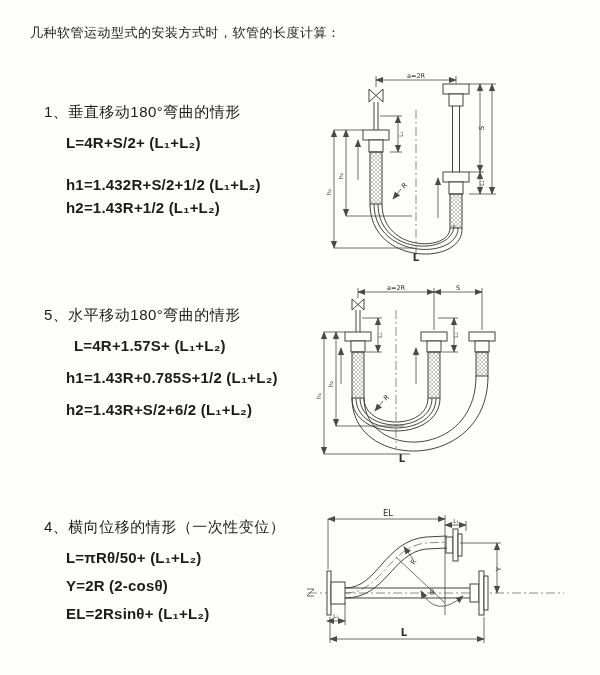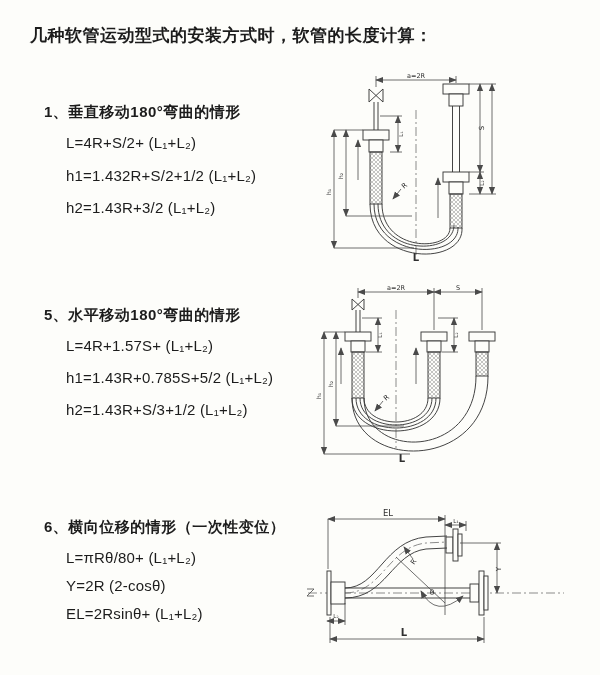--- a/index.html
+++ b/index.html
@@ -3,48 +3,48 @@
 <meta charset="utf-8">
 <style>
   html,body{margin:0;padding:0}
   body{
     width:600px;height:675px;position:relative;overflow:hidden;
     background:#fdfdfa;
     font-family:"Liberation Sans","DejaVu Sans",sans-serif;
     color:#1c1c1c;
   }
   .abs{position:absolute;white-space:nowrap}
-  .title{font-size:17px;font-weight:700;letter-spacing:.5px}
-  .heading{font-size:15px;font-weight:700;letter-spacing:.5px}
-  .formula{font-size:15px;font-weight:400;letter-spacing:.2px}
+  .title{font-size:13px;font-weight:400;letter-spacing:.5px}
+  .heading{font-size:15px;font-weight:400;letter-spacing:.5px}
+  .formula{font-size:15px;font-weight:700;letter-spacing:.2px}
   svg{position:absolute}
   svg text{font-family:"DejaVu Sans","Liberation Sans",sans-serif;fill:#2f2f2f}
   .dim{stroke:#4a4a4a;stroke-width:.8;fill:none}
   .pipe{stroke:#3a3a3a;stroke-width:.95;fill:none}
   .cl{stroke:#5a5a5a;stroke-width:.7;fill:none;stroke-dasharray:9 3 2 3}
   .fit{fill:#fdfdfa;stroke:#3a3a3a;stroke-width:.95}
   .braid{fill:url(#ht);stroke:#3a3a3a;stroke-width:.95}
 </style>
 </head>
 <body>
 
 <div class="abs title" style="left:30px;top:24px">几种软管运动型式的安装方式时，软管的长度计算：</div>
 
 <div class="abs heading" style="left:44px;top:103px">1、垂直移动180°弯曲的情形</div>
 <div class="abs formula" style="left:66px;top:134px">L=4R+S/2+ (L₁+L₂)</div>
-<div class="abs formula" style="left:66px;top:167px">h1=1.432R+S/2+1/2 (L₁+L₂)</div>
-<div class="abs formula" style="left:66px;top:199px">h2=1.43R+3/2 (L₁+L₂)</div>
+<div class="abs formula" style="left:66px;top:176px">h1=1.432R+S/2+1/2 (L₁+L₂)</div>
+<div class="abs formula" style="left:66px;top:199px">h2=1.43R+1/2 (L₁+L₂)</div>
 
 <div class="abs heading" style="left:44px;top:306px">5、水平移动180°弯曲的情形</div>
-<div class="abs formula" style="left:66px;top:337px">L=4R+1.57S+ (L₁+L₂)</div>
-<div class="abs formula" style="left:66px;top:369px">h1=1.43R+0.785S+5/2 (L₁+L₂)</div>
-<div class="abs formula" style="left:66px;top:401px">h2=1.43R+S/3+1/2 (L₁+L₂)</div>
-
-<div class="abs heading" style="left:44px;top:518px">6、横向位移的情形（一次性变位）</div>
-<div class="abs formula" style="left:66px;top:549px">L=πRθ/80+ (L₁+L₂)</div>
+<div class="abs formula" style="left:74px;top:337px">L=4R+1.57S+ (L₁+L₂)</div>
+<div class="abs formula" style="left:66px;top:369px">h1=1.43R+0.785S+1/2 (L₁+L₂)</div>
+<div class="abs formula" style="left:66px;top:401px">h2=1.43R+S/2+6/2 (L₁+L₂)</div>
+
+<div class="abs heading" style="left:44px;top:518px">4、横向位移的情形（一次性变位）</div>
+<div class="abs formula" style="left:66px;top:549px">L=πRθ/50+ (L₁+L₂)</div>
 <div class="abs formula" style="left:66px;top:577px">Y=2R (2-cosθ)</div>
 <div class="abs formula" style="left:66px;top:605px">EL=2Rsinθ+ (L₁+L₂)</div>
 
 <svg style="left:318px;top:68px" width="275" height="196" viewBox="0 0 275 196">
   <defs>
     <marker id="ar" markerUnits="userSpaceOnUse" markerWidth="8" markerHeight="8" viewBox="0 0 10 10" refX="9" refY="5" orient="auto-start-reverse">
       <path d="M0,1 L10,5 L0,9 Z" fill="#4a4a4a"></path>
     </marker>
     <pattern id="ht" patternUnits="userSpaceOnUse" width="4" height="4">
       <path d="M0,0 L4,4 M4,0 L0,4" stroke="#8a8a8a" stroke-width="0.5"></path>

